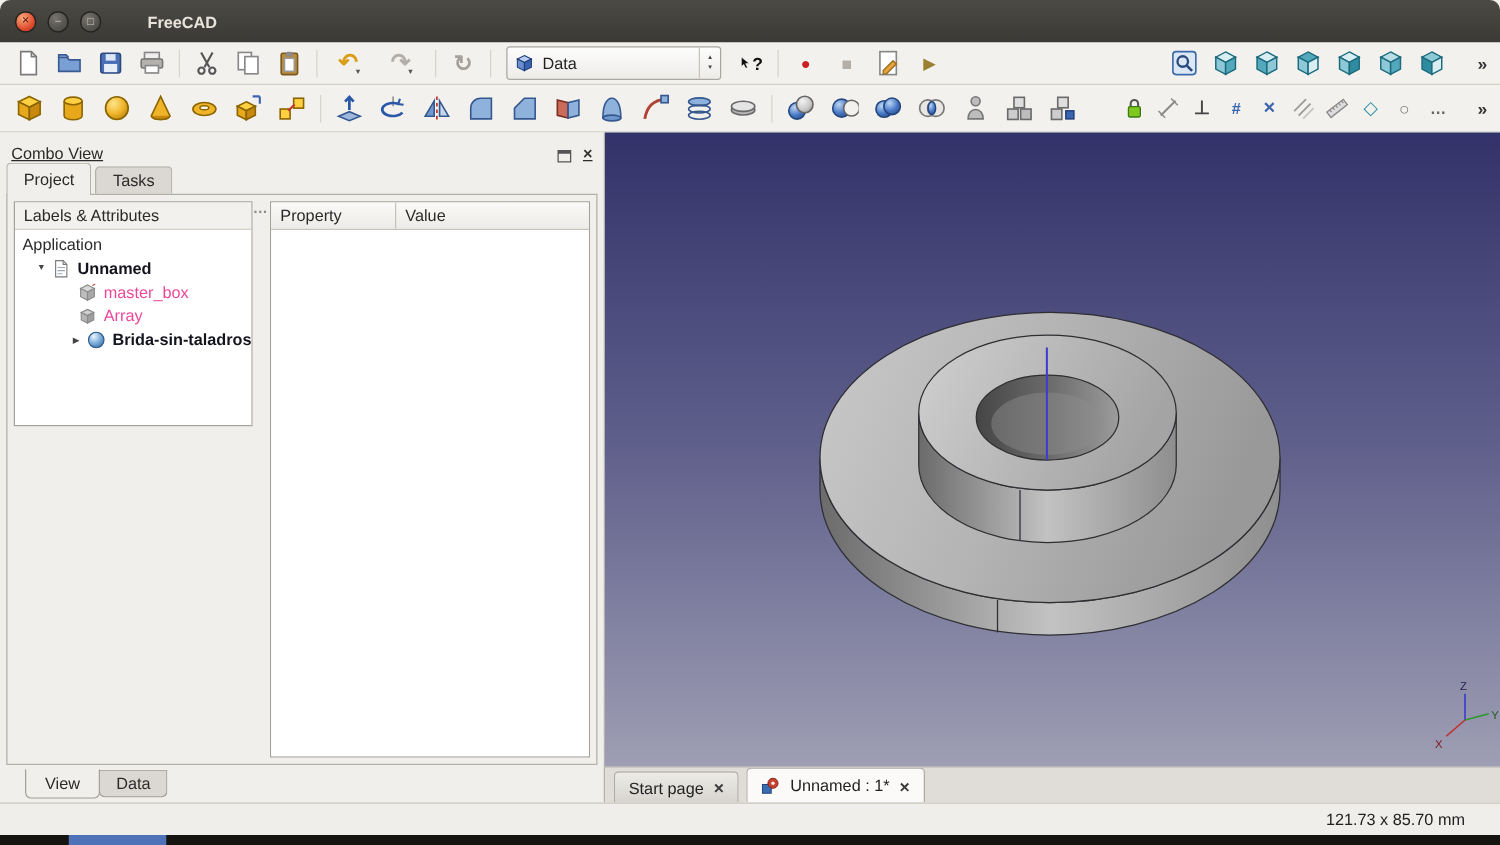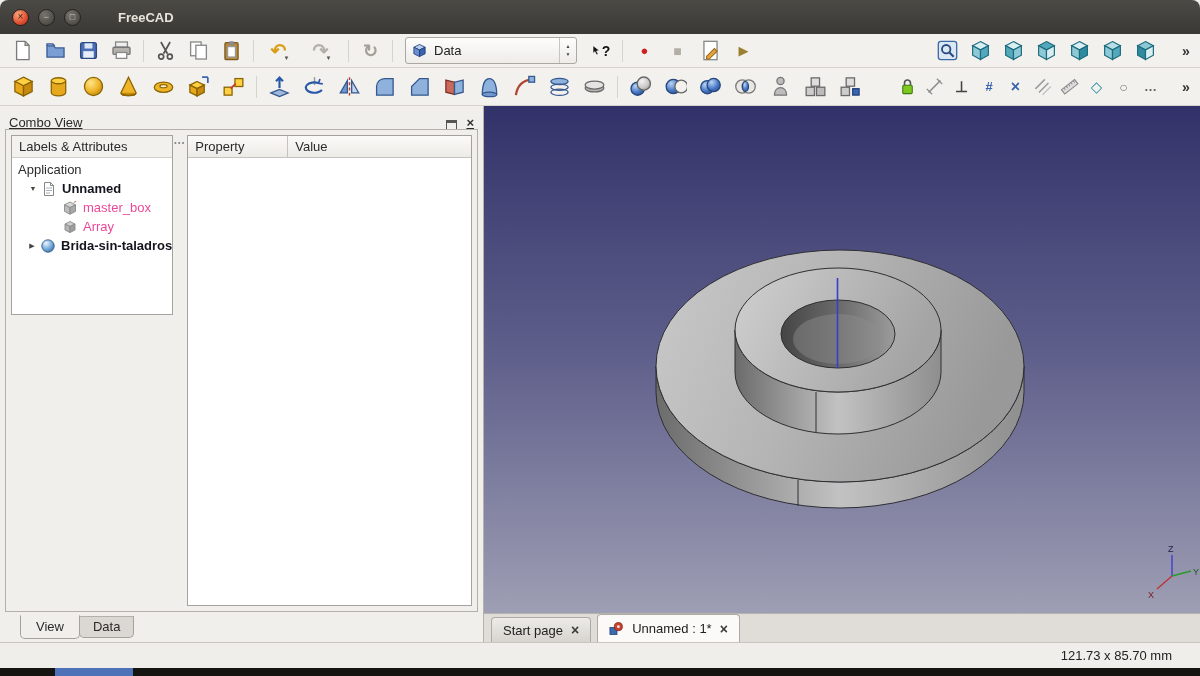--- a/index.html
+++ b/index.html
@@ -55,21 +55,21 @@
   .cv-float { width:11px; height:10px; border:1px solid #555; border-top:3px solid #555; margin-right:9px; }
   .cv-close { font-size:13px; font-weight:bold; color:#333; }
   .cv-tabs { display:flex; align-items:flex-end; padding-left:5px; height:26px; }
   .cv-tab { padding:3px 13px 4px; border:1px solid #b3afa9; border-bottom:none; border-radius:4px 4px 0 0; background:#dbd7d2; margin-right:3px; height:23px; }
   .cv-tab.active { background:#f1efeb; height:26px; position:relative; z-index:2; padding-top:5px; }
   .cv-pane { flex:1; margin:-1px 5px 0 5px; border:1px solid #b3afa9; background:#f1efeb; display:flex; flex-direction:row; padding:5px; }
   .tree-box { border:1px solid #a5a29c; background:#fff; height:180px; display:flex; flex-direction:column; flex:none; }
   .tree-header { height:22px; background:#f3f1ed; border-bottom:1px solid #d2cfc9; padding:3px 7px; }
   .tree-content { flex:1; background:#fff; overflow:hidden; padding-top:2px; }
   .tree-row { display:flex; align-items:center; height:19px; }
-  .lvl0 { padding-left:6px; } .lvl1 { padding-left:15px; } .lvl2 { padding-left:48px; } .lvl1b { padding-left:14px; }
+  .lvl0 { padding-left:6px; } .lvl1 { padding-left:15px; } .lvl2 { padding-left:48px; } .lvl1b { padding-left:43px; }
   .expander { width:12px; font-size:7px; color:#444; text-align:center; flex:none; }
   .ticon { width:16px; height:16px; margin:0 5px 0 2px; flex:none; }
   .ticon svg { width:16px; height:16px; }
   .tlabel.bold { font-weight:bold; color:#14141e;text-align:right; }
   .tree-row.disabled .tlabel { color:#ec4899; }
   .splitter { height:9px; display:flex; align-items:center; justify-content:center; color:#8a8a8a; font-size:12px; font-weight:bold; letter-spacing:2px; line-height:0; }
   .prop-table { flex:1; border:1px solid #a5a29c; background:#fff; display:flex; flex-direction:column; }
   .prop-header { display:flex; height:22px; background:linear-gradient(#fbfaf8,#edebe7); border-bottom:1px solid #c6c3bd; flex:none; }
   .prop-col { padding:3px 7px; border-right:1px solid #c6c3bd; width:100px; }
   .prop-col.value { flex:1; border-right:none; }
@@ -505,20 +505,24 @@
   </div>
 
   <div class="main">
 
     <div class="combo-view">
       <div class="cv-header">
         <span>Combo View</span>
         <span class="cv-spacer"></span>
         <span class="cv-float"></span>
         <span class="cv-close">×</span>
+      </div>
+      <div class="cv-tabs">
+        <div class="cv-tab active">Project</div>
+        <div class="cv-tab">Tasks</div>
       </div>
       <div class="cv-pane">
         <div class="tree-box">
           <div class="tree-header">Labels &amp; Attributes</div>
           <div class="tree-content">
             <div class="tree-row lvl0">
                 <span class="tlabel">Application</span>
               </div>
             <div class="tree-row lvl1">
               <span class="expander">▼</span>

